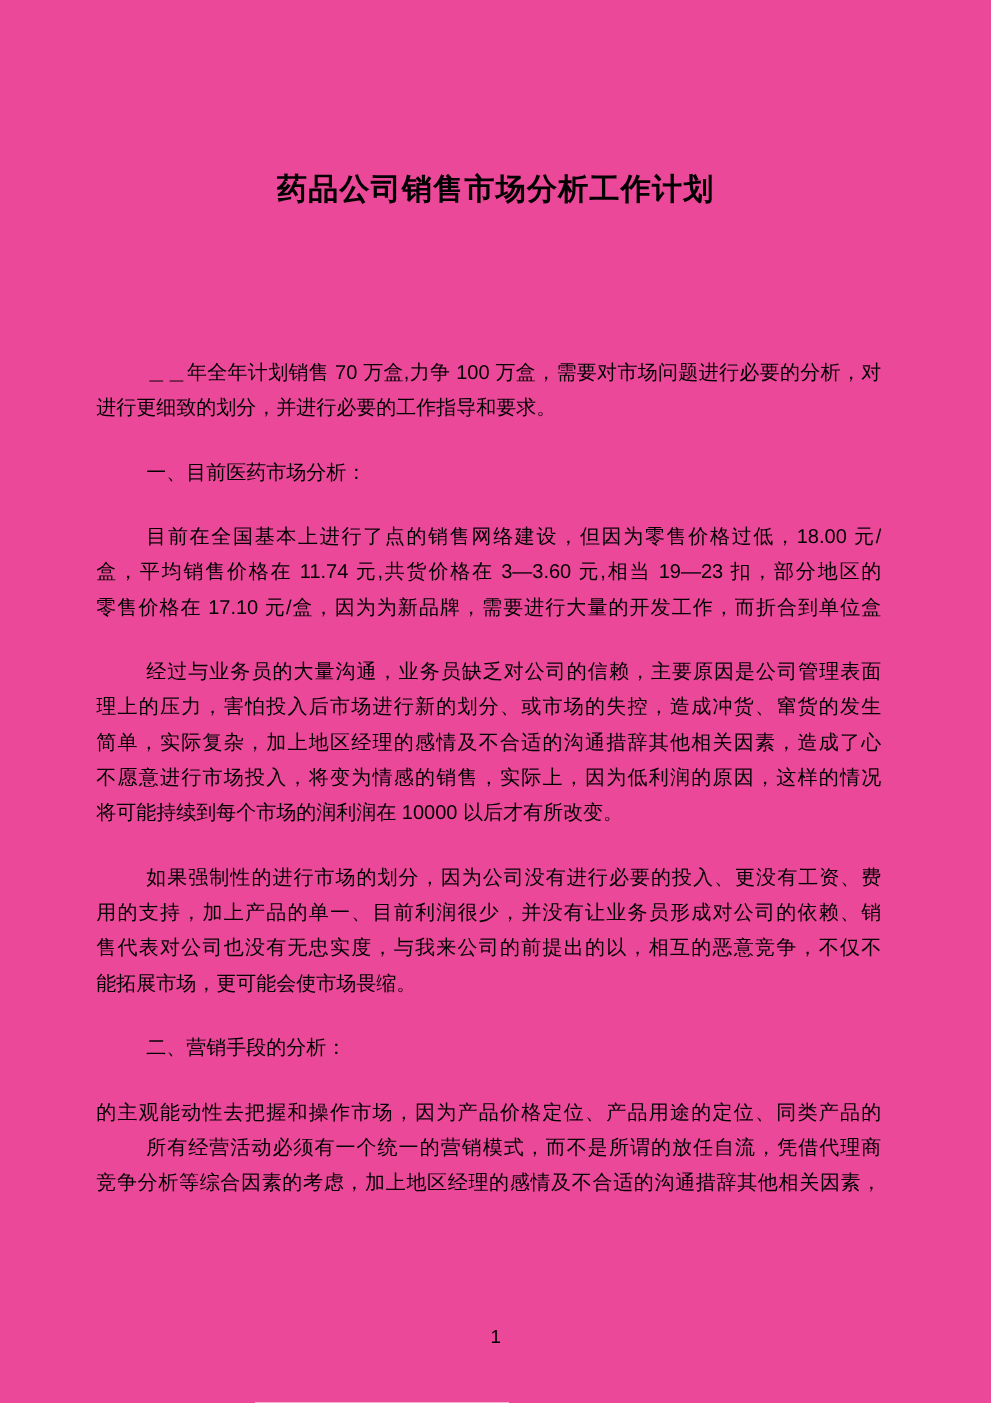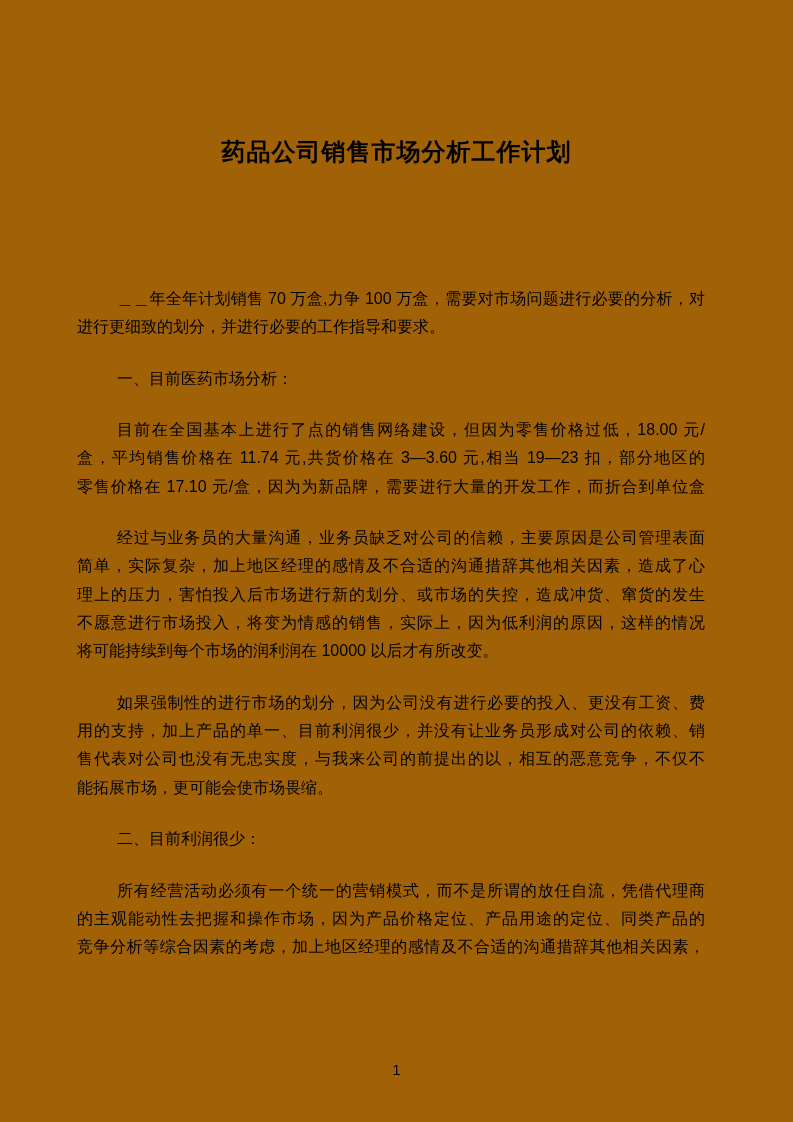--- a/index.html
+++ b/index.html
@@ -4,21 +4,21 @@
 <style>
   html, body {
     margin: 0;
     padding: 0;
     background: #ffffff;
   }
   .page {
     position: relative;
     width: 793px;
     height: 1122px;
-    background: #a16207;
+    background: #ec4899;
     color: #000000;
     overflow: hidden;
     font-family: "Liberation Sans", "DejaVu Sans", sans-serif;
   }
   .doc-title {
     margin: 0;
     padding-top: 137px;
     font-size: 24px;
     line-height: 30px;
     font-weight: bold;
@@ -77,37 +77,37 @@
       <div class="block heading">
         <div class="line indent ragged">一、目前医药市场分析：</div>
       </div>
       <div class="block paragraph">
         <div class="line indent">目前在全国基本上进行了点的销售网络建设，但因为零售价格过低，18.00 元/</div>
         <div class="line">盒，平均销售价格在 11.74 元,共货价格在 3—3.60 元,相当 19—23 扣，部分地区的</div>
         <div class="line">零售价格在 17.10 元/盒，因为为新品牌，需要进行大量的开发工作，而折合到单位盒</div>
       </div>
       <div class="block paragraph">
         <div class="line indent">经过与业务员的大量沟通，业务员缺乏对公司的信赖，主要原因是公司管理表面</div>
+        <div class="line">理上的压力，害怕投入后市场进行新的划分、或市场的失控，造成冲货、窜货的发生</div>
         <div class="line">简单，实际复杂，加上地区经理的感情及不合适的沟通措辞其他相关因素，造成了心</div>
-        <div class="line">理上的压力，害怕投入后市场进行新的划分、或市场的失控，造成冲货、窜货的发生</div>
         <div class="line">不愿意进行市场投入，将变为情感的销售，实际上，因为低利润的原因，这样的情况</div>
         <div class="line ragged">将可能持续到每个市场的润利润在 10000 以后才有所改变。</div>
       </div>
       <div class="block paragraph">
         <div class="line indent">如果强制性的进行市场的划分，因为公司没有进行必要的投入、更没有工资、费</div>
         <div class="line">用的支持，加上产品的单一、目前利润很少，并没有让业务员形成对公司的依赖、销</div>
         <div class="line">售代表对公司也没有无忠实度，与我来公司的前提出的以，相互的恶意竞争，不仅不</div>
         <div class="line ragged">能拓展市场，更可能会使市场畏缩。</div>
       </div>
       <div class="block heading">
-        <div class="line indent ragged">二、目前利润很少：</div>
+        <div class="line indent ragged">二、营销手段的分析：</div>
       </div>
       <div class="block paragraph">
+        <div class="line">的主观能动性去把握和操作市场，因为产品价格定位、产品用途的定位、同类产品的</div>
         <div class="line indent">所有经营活动必须有一个统一的营销模式，而不是所谓的放任自流，凭借代理商</div>
-        <div class="line">的主观能动性去把握和操作市场，因为产品价格定位、产品用途的定位、同类产品的</div>
         <div class="line">竞争分析等综合因素的考虑，加上地区经理的感情及不合适的沟通措辞其他相关因素，</div>
       </div>
     </div>
 
   <div class="page-footer">
     <span>1</span>
   </div>
 </div>
 
 </body></html>

